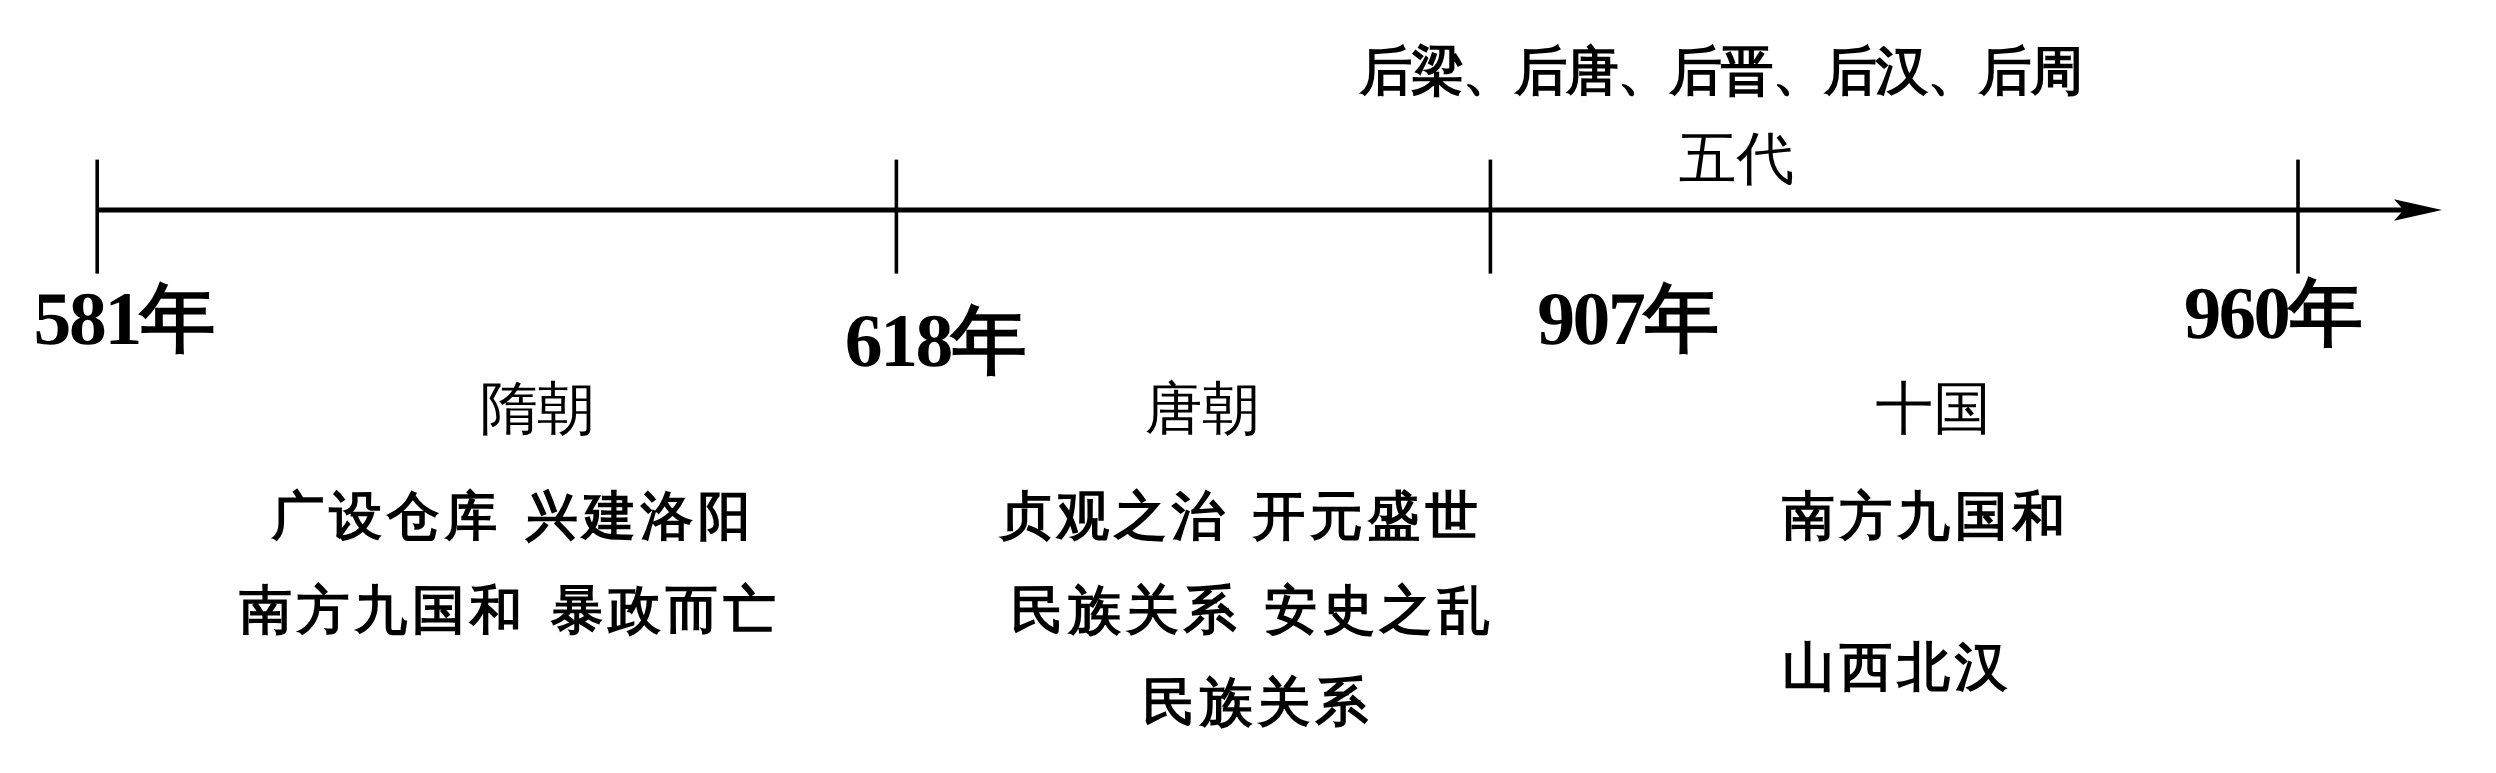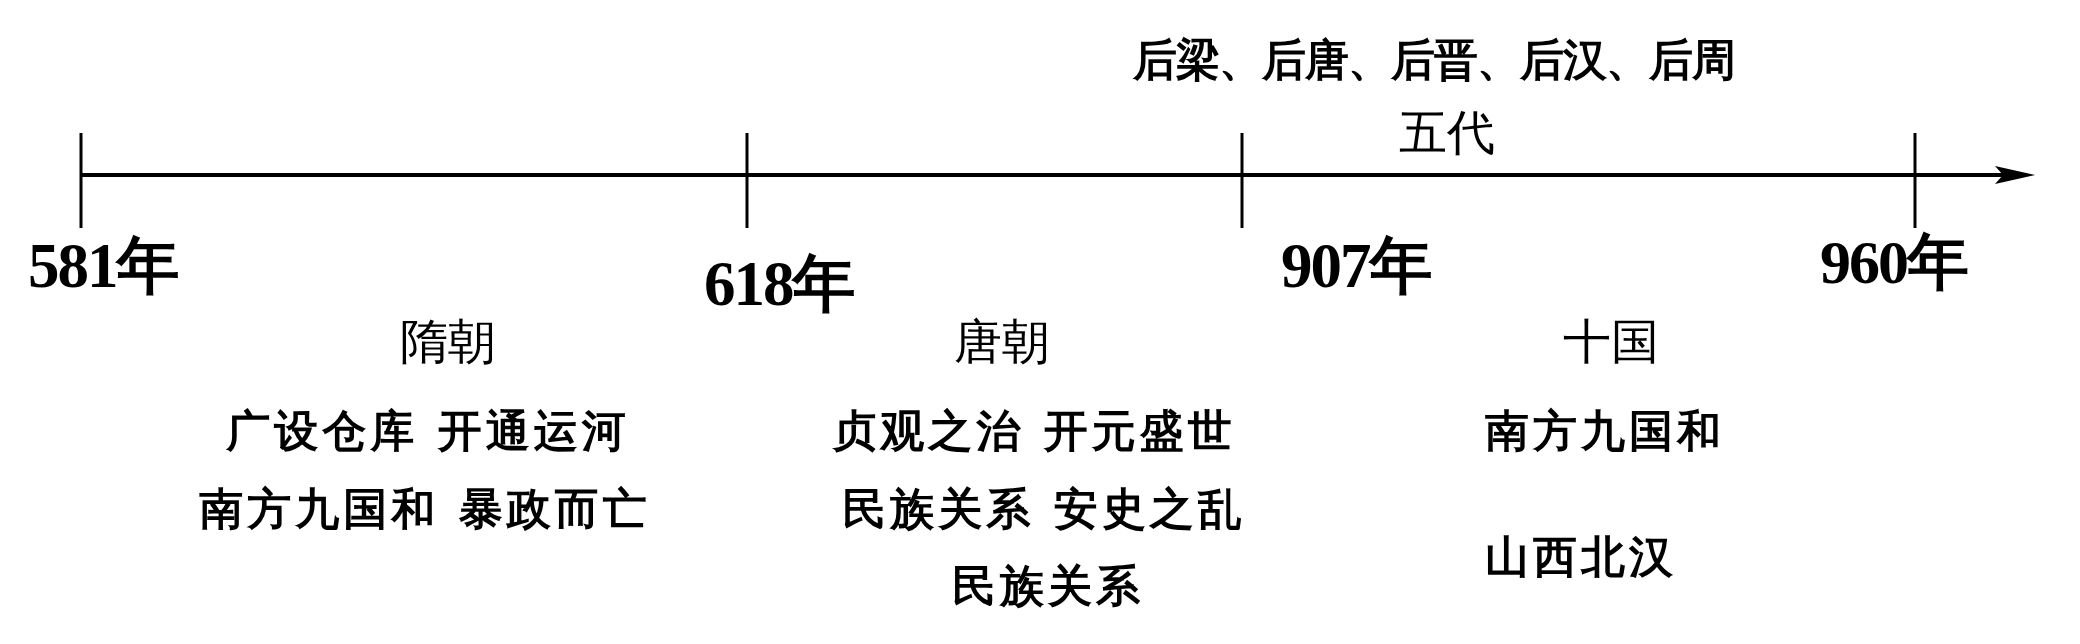--- a/index.html
+++ b/index.html
@@ -28,21 +28,21 @@
 
 <div class="abs year" style="left:28px; top:238px;">581年</div>
 <div class="abs year" style="left:704px; top:256px;">618年</div>
 <div class="abs year" style="left:1281px; top:238px;">907年</div>
 <div class="abs year" style="left:1820px; top:234px; font-size:62px;">960年</div>
 
 <div class="abs five-list center" style="left:1434px; top:36px;">后梁、后唐、后晋、后汉、后周</div>
 <div class="abs title center" style="left:1447px; top:106px;">五代</div>
 
 <div class="abs title center" style="left:448px; top:315px;">隋朝</div>
-<div class="abs item center" style="left:428px; top:407px;">广设仓库  开通运河</div>
+<div class="abs item center" style="left:428px; top:407px;">广设仓库  兴建洛阳</div>
 <div class="abs item center" style="left:425px; top:485px;">南方九国和  暴政而亡</div>
 
 <div class="abs title center" style="left:1002px; top:315px;">唐朝</div>
 <div class="abs item center" style="left:1034px; top:407px;">贞观之治  开元盛世</div>
 <div class="abs item center" style="left:1044px; top:485px;">民族关系  安史之乱</div>
 <div class="abs item center" style="left:1048px; top:562px;">民族关系</div>
 
 <div class="abs title center" style="left:1611px; top:315px;">十国</div>
 <div class="abs item" style="left:1485px; top:407px;text-align:right;">南方九国和</div>
 <div class="abs item" style="left:1485px; top:485px;margin-top:48px;">山西北汉</div>

